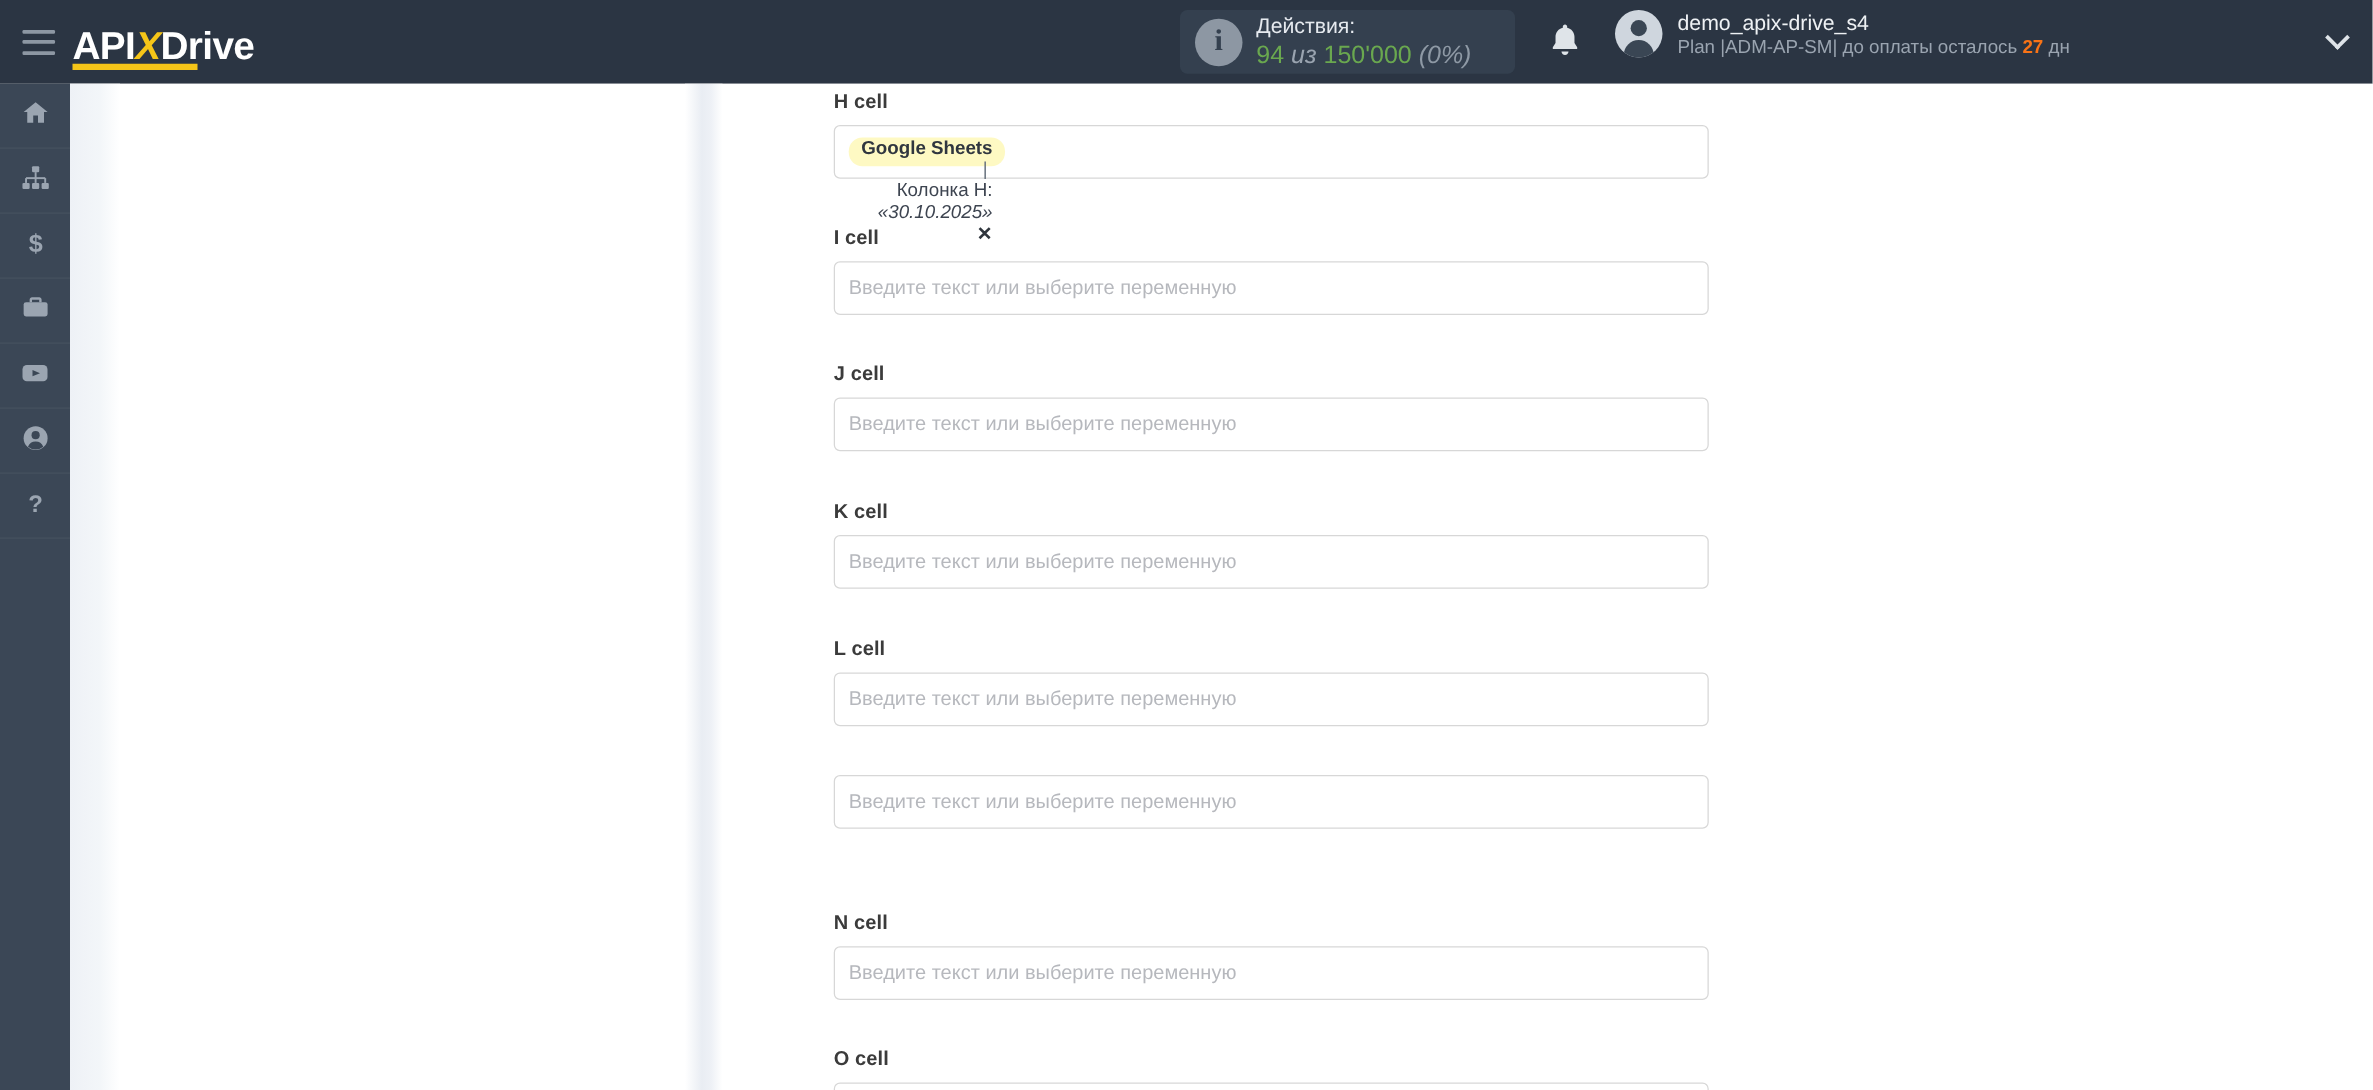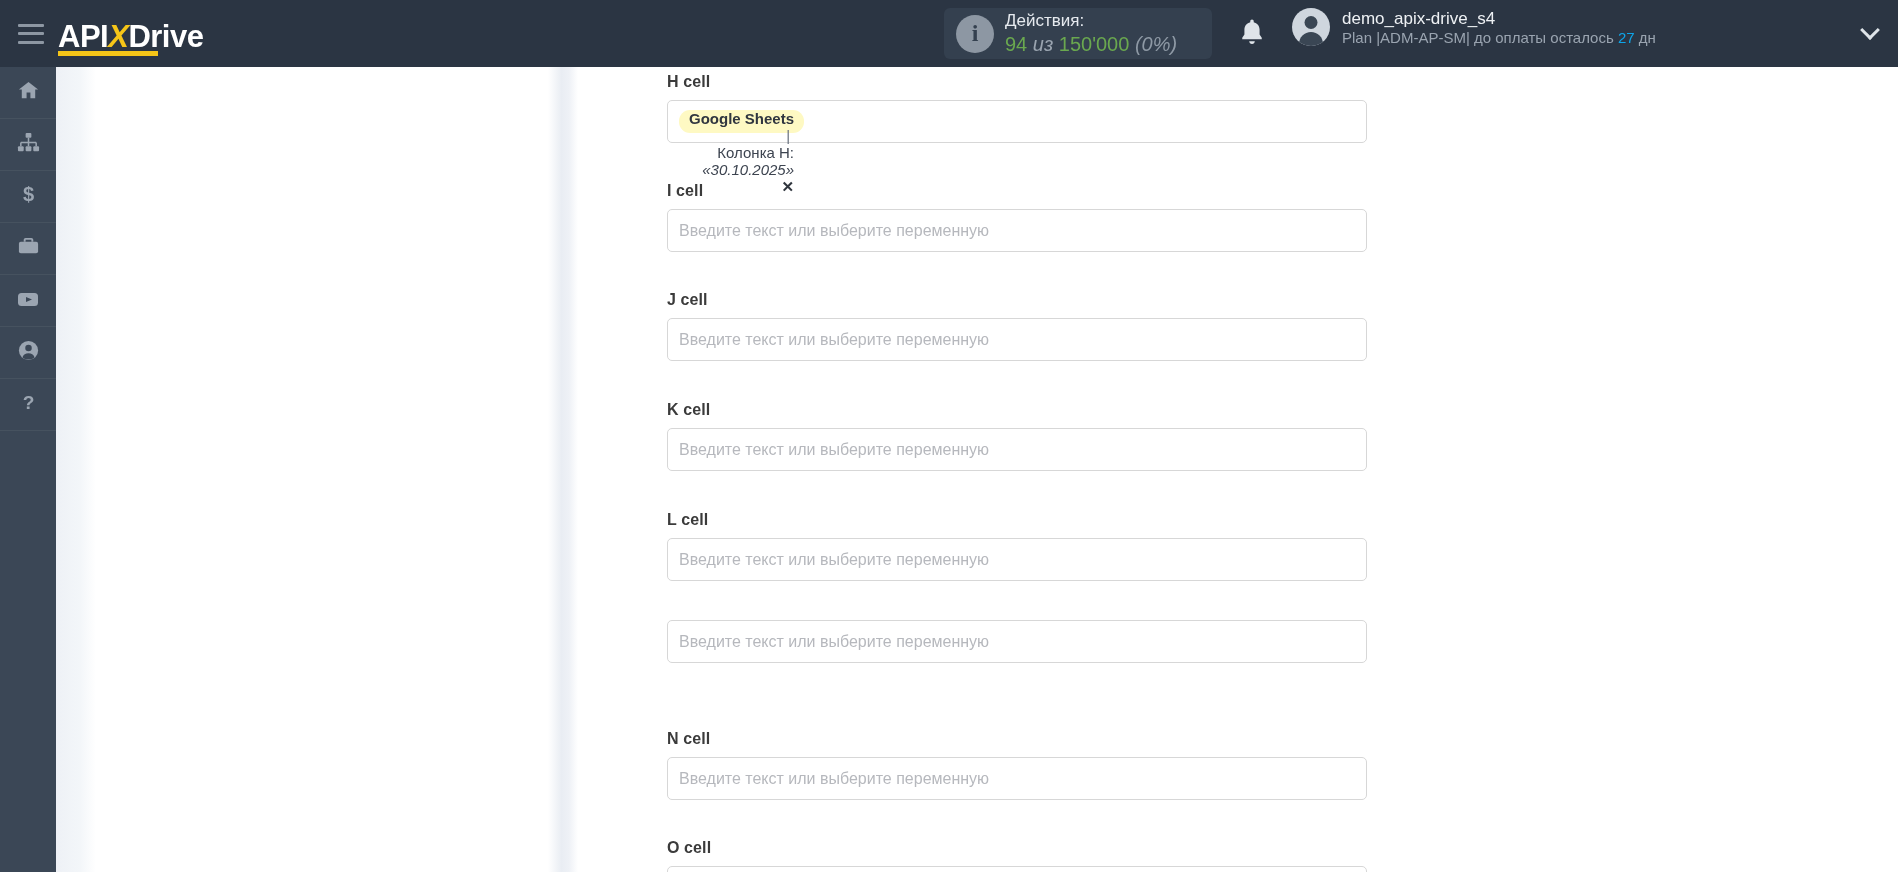--- a/index.html
+++ b/index.html
@@ -76,21 +76,21 @@
     width: 13px; height: 13px; border-radius: 50%; background: #3a4654;
   }
   #avatar::after {
     content: ""; position: absolute; left: 50%; top: 24px;
     transform: translateX(-50%);
     width: 24px; height: 18px; border-radius: 12px 12px 0 0; background: #3a4654;
   }
   #account-text { line-height: 1.25; }
   .acc-name { font-size: 17px; color: #eef1f4; }
   .acc-plan { font-size: 15px; color: #9aa4b0; }
-  .acc-days { color: #0ea5e9; font-weight: normal; }
+  .acc-days { color: #f97316; font-weight: bold; }
 
   #header-chevron {
     position: absolute; left: 1862px; top: 26px;
     width: 15px; height: 9px; cursor: pointer;
   }
   #header-chevron::before {
     content: ""; display: block;
     width: 11px; height: 11px;
     border-right: 3px solid #dfe4e9; border-bottom: 3px solid #dfe4e9;
     transform: rotate(45deg); margin-left: 1px; margin-top: -3px;

